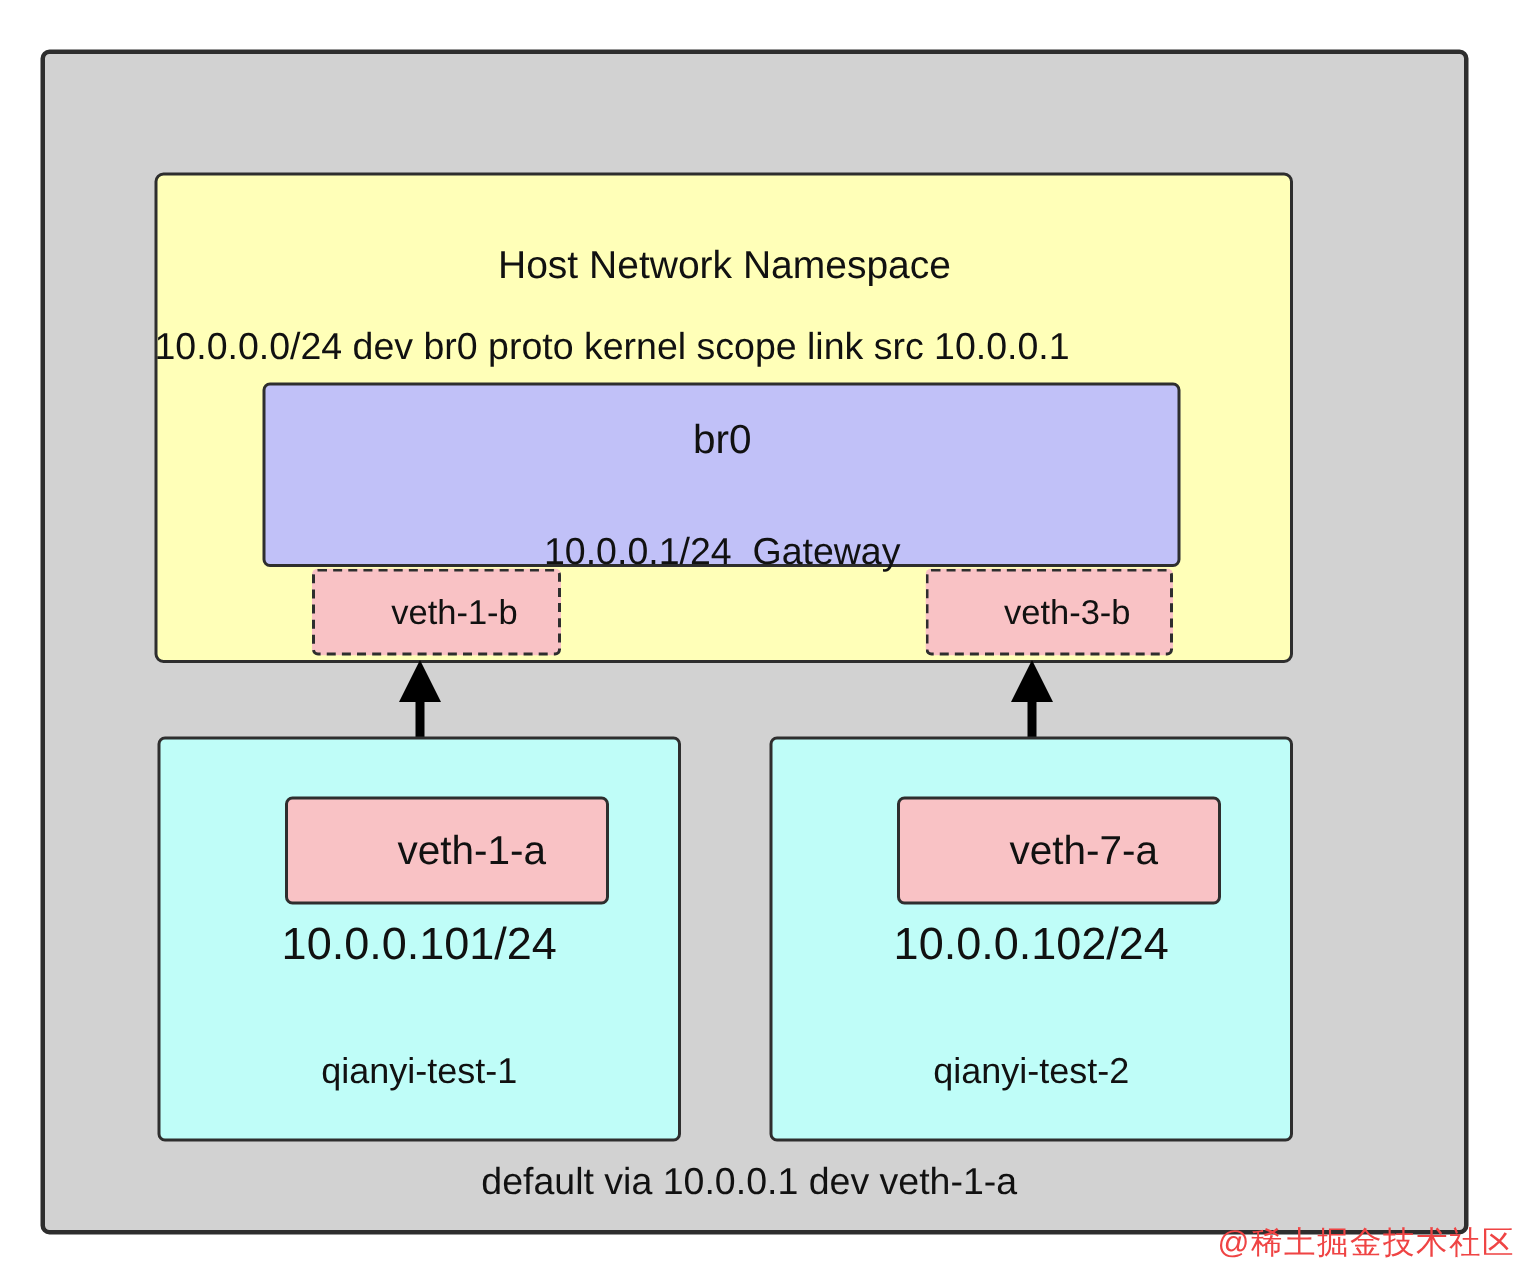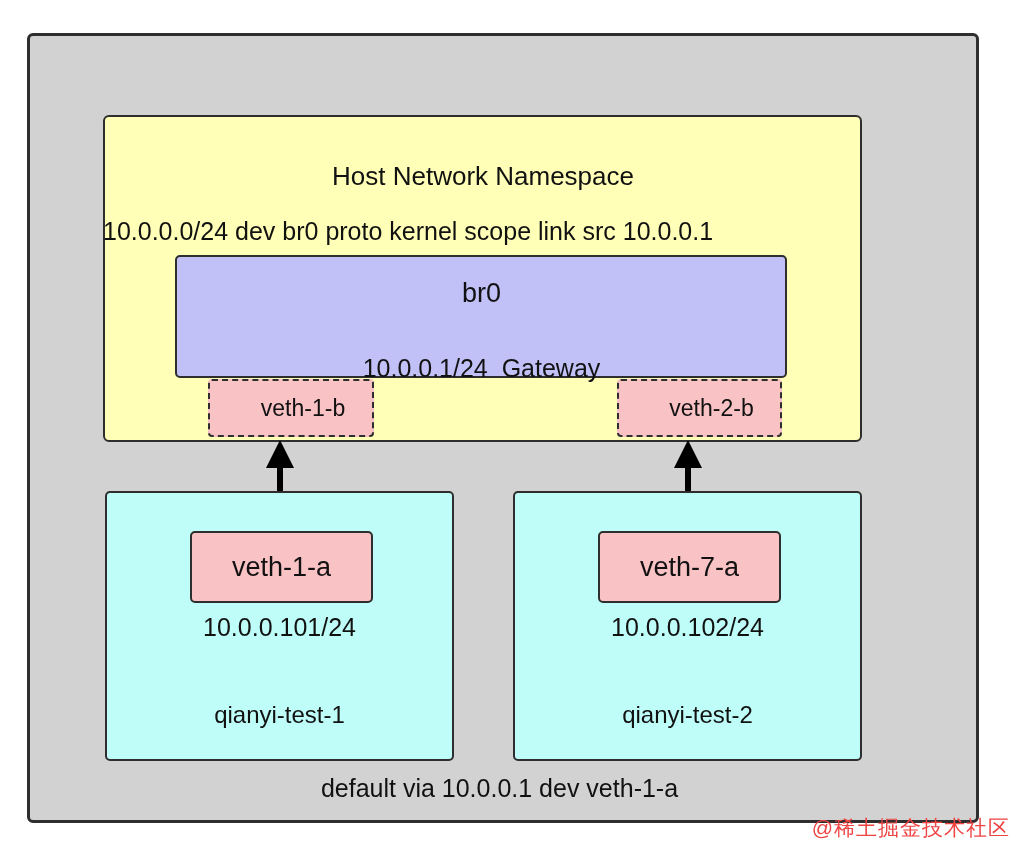--- a/index.html
+++ b/index.html
@@ -134,27 +134,28 @@
     top: 38px;
     left: 83px;
     width: 179px; height: 68px;
     background: #f9c2c5;
     border: 2.5px solid #2e2e2e;
     border-radius: 5px;
     display: flex;
     align-items: center;
     justify-content: center;
     font-size: 27px;
+    padding-left: 33px;
   }
   .ns-address {
     position: absolute;
     top: 120px;
     width: 100%;
     text-align: center;
-    font-size: 25px;
+    font-size: 30px;
   }
   .ns-name {
     position: absolute;
     top: 208px;
     width: 100%;
     text-align: center;
     font-size: 24px;
   }
 
   
@@ -185,21 +186,21 @@
   <div class="abs" id="host-ns-route">10.0.0.0/24 dev br0 proto kernel scope link src 10.0.0.1</div>
 
   <div class="abs" id="bridge-box"></div>
   <div class="abs" id="bridge-name">br0</div>
   <div class="abs" id="bridge-address">10.0.0.1/24  Gateway</div>
 
   <div class="abs veth-port" id="veth-port-1">
     <span>veth-1-b</span>
   </div>
   <div class="abs veth-port" id="veth-port-2">
-    <span>veth-2-b</span>
+    <span>veth-3-b</span>
   </div>
 
   <div class="abs link-arrow" id="link-arrow-1">
     <span class="head up"></span>
     <span class="shaft"></span>
     <span class="head down"></span>
   </div>
   <div class="abs link-arrow" id="link-arrow-2">
     <span class="head up"></span>
     <span class="shaft"></span>

